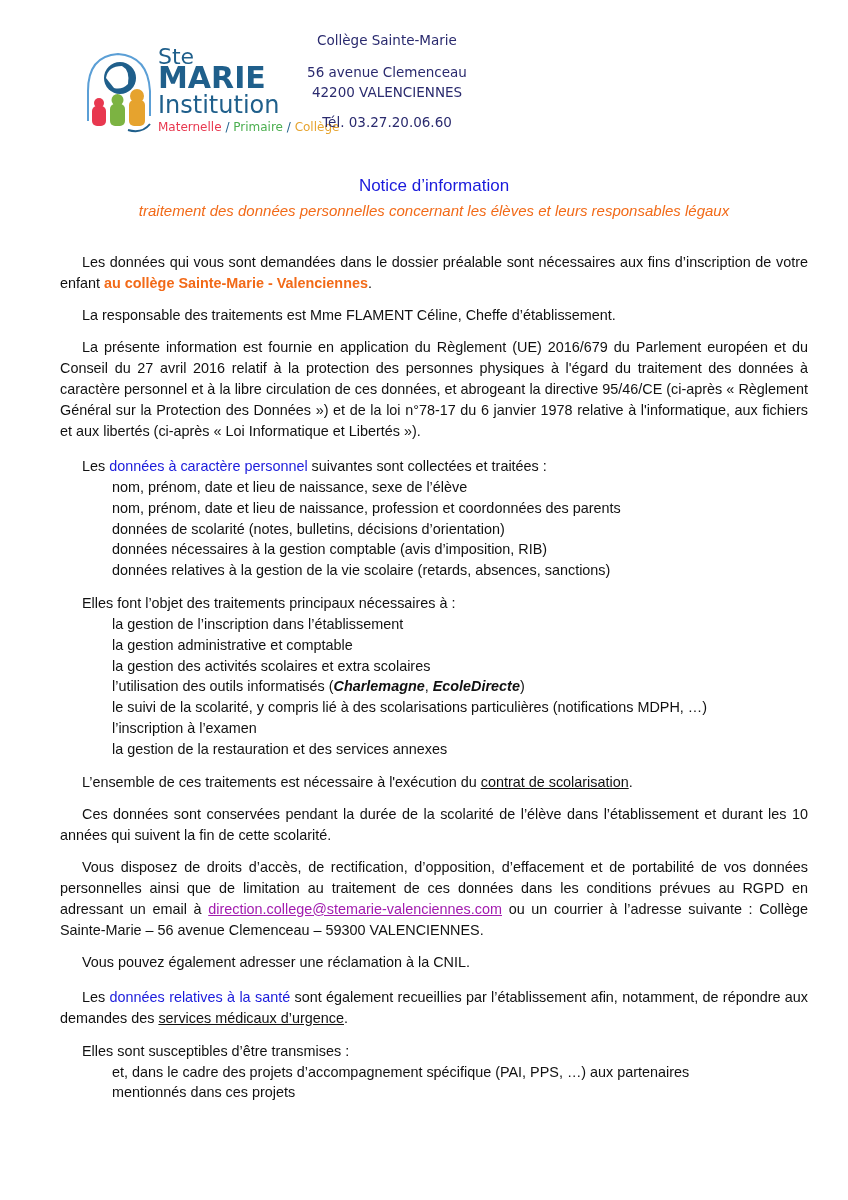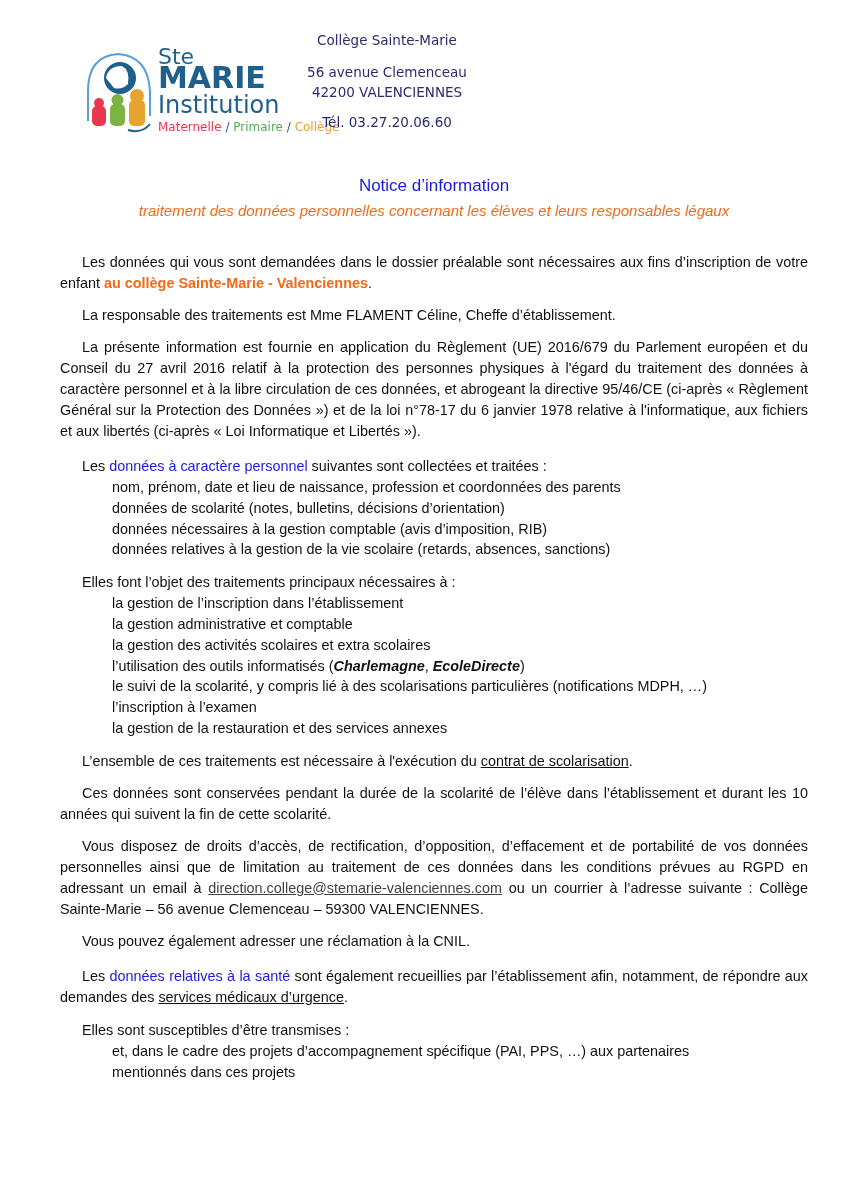--- a/index.html
+++ b/index.html
@@ -11,21 +11,21 @@
   .addr .l4 { margin-top:12px; }
   .title { position:absolute; top:176px; left:0; width:868px; text-align:center; color:#1a1adb; font-size:17px; }
   .subtitle { position:absolute; top:202px; left:0; width:868px; text-align:center; color:#f26a18; font-size:15px; font-style:italic; }
   .content { position:absolute; left:60px; top:252px; width:748px; font-size:14.4px; line-height:21px; }
   p { margin:0; text-align:justify; }
   .ind { text-indent:22px; }
   .gap { margin-top:11px; }
   .orange { color:#f26a18; font-weight:bold; }
   .blue { color:#1a1adb; }
   .ul { text-decoration:underline; }
-  .link { color:#404040; text-decoration:underline; }
+  .link { color:#a21caf; text-decoration:underline; }
   .list { margin:0; padding-left:52px; }
   .list div { line-height:20.8px; }
   .lead { padding-left:22px; }
   .bi { font-weight:bold; font-style:italic; }
 </style>
 </head>
 <body>
 
 <div class="logo">
   <svg width="200" height="90" viewBox="0 0 200 90">
@@ -67,20 +67,21 @@
 <div class="content">
   <p class="ind"><span>Les données qui vous sont demandées dans le dossier préalable sont nécessaires aux fins d’inscription de votre enfant </span><span class="orange">au collège Sainte-Marie - Valenciennes</span><span>.</span></p>
 
   <p class="ind gap">La responsable des traitements est Mme FLAMENT Céline, Cheffe d’établissement.</p>
 
   <p class="ind gap">La présente information est fournie en application du Règlement (UE) 2016/679 du Parlement européen et du Conseil du 27 avril 2016 relatif à la protection des personnes physiques à l'égard du traitement des données à caractère personnel et à la libre circulation de ces données, et abrogeant la directive 95/46/CE (ci-après « Règlement Général sur la Protection des Données ») et de la loi n°78-17 du 6 janvier 1978 relative à l'informatique, aux fichiers et aux libertés (ci-après « Loi Informatique et Libertés »).</p>
 
   <div class="gap" style="margin-top:14px;">
     <div class="lead"><span>Les </span><span class="blue">données à caractère personnel</span><span> suivantes sont collectées et traitées :</span></div>
     <div class="list">
+      <div>nom, prénom, date et lieu de naissance, sexe de l’élève</div>
       <div>nom, prénom, date et lieu de naissance, profession et coordonnées des parents</div>
       <div>données de scolarité (notes, bulletins, décisions d’orientation)</div>
       <div>données nécessaires à la gestion comptable (avis d’imposition, RIB)</div>
       <div>données relatives à la gestion de la vie scolaire (retards, absences, sanctions)</div>
     </div>
   </div>
 
   <div style="margin-top:12px;">
     <div class="lead">Elles font l’objet des traitements principaux nécessaires à :</div>
     <div class="list">

